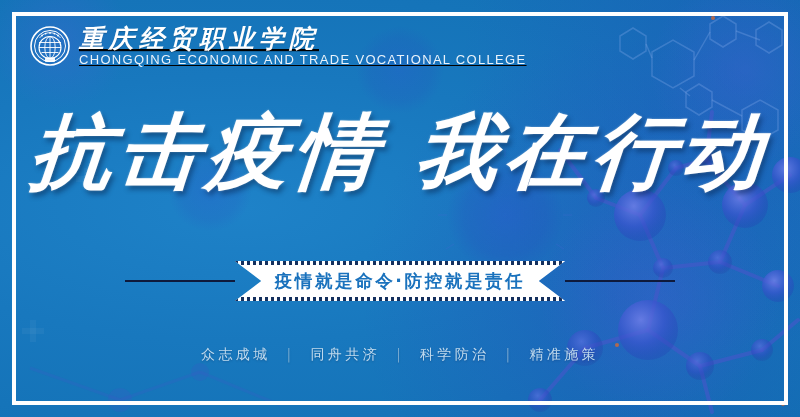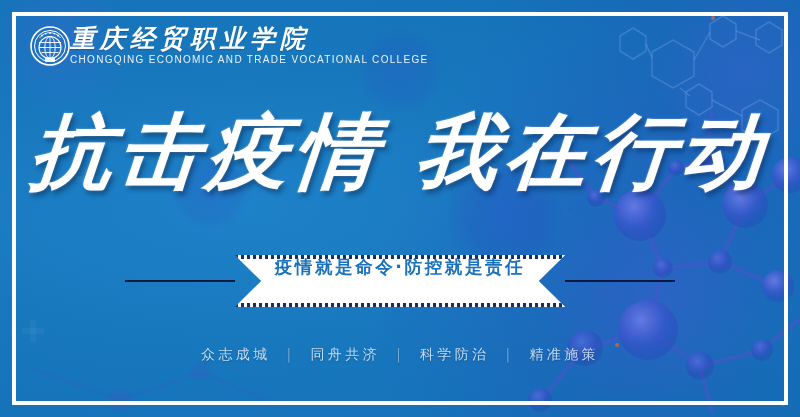--- a/index.html
+++ b/index.html
@@ -26,35 +26,35 @@
   .cross.h{width:22px;height:6px;}
 
   
   .frame{
     position:absolute;left:12px;top:12px;right:12px;bottom:12px;
     border:4px solid #ffffff;box-sizing:border-box;pointer-events:none;
   }
 
   
   .logo-block{
-    position:absolute;left:30px;top:26px;display:flex;align-items:center;
+    position:absolute;left:30px;top:26px;display:flex;align-items:center;gap:9px;text-decoration:underline;
   }
   .logo-emblem{
     width:40px;height:40px;flex:0 0 40px;position:relative;
   }
   .logo-emblem svg{display:block;width:40px;height:40px;}
   .logo-text{display:flex;flex-direction:column;justify-content:center;}
   .logo-cn{
     font-family:"DejaVu Serif", serif;
     font-size:25px;line-height:26px;color:#ffffff;letter-spacing:5px;
     font-weight:700;font-style:italic;white-space:nowrap;
     text-shadow:0 1px 1px rgba(0,0,0,0.18);
   }
   .logo-en{
-    font-size:10px;line-height:12px;color:#eaf3fb;letter-spacing:1.32px;
+    font-size:13px;line-height:12px;color:#eaf3fb;letter-spacing:1.32px;
     white-space:nowrap;margin-top:2px;font-weight:400;text-align:center;
   }
 
   
   .headline{
     position:absolute;left:0;right:0;top:105px;text-align:center;
   }
   .headline .hl-text{
     display:inline-block;
     font-family:"DejaVu Serif", serif;
@@ -85,23 +85,23 @@
   
   .ribbon-dots{
     position:absolute;left:0;right:0;height:4px;z-index:2;
     background-image:repeating-linear-gradient(to right,
         #14305e 0px, #14305e 3px, rgba(255,255,255,0) 3px, rgba(255,255,255,0) 6px);
   }
   .ribbon-dots.top{top:0;}
   .ribbon-dots.bot{bottom:0;}
 
   .ribbon-shape{
-    position:relative;height:52px;
+    position:relative;height:40px;
     background:#ffffff;
-    display:flex;justify-content:center;
+    display:flex;align-items:center;justify-content:center;
     padding:0 40px;
     clip-path:polygon(0% 0%, 100% 0%, 92% 50%, 100% 100%, 0% 100%, 8% 50%);
   }
 
   
   .tagline{
     position:absolute;left:0;right:0;top:343px;text-align:center;
     font-family:"DejaVu Sans", sans-serif;
     font-size:14px;line-height:22px;color:#c2dbee;
     letter-spacing:3.4px;white-space:nowrap;

